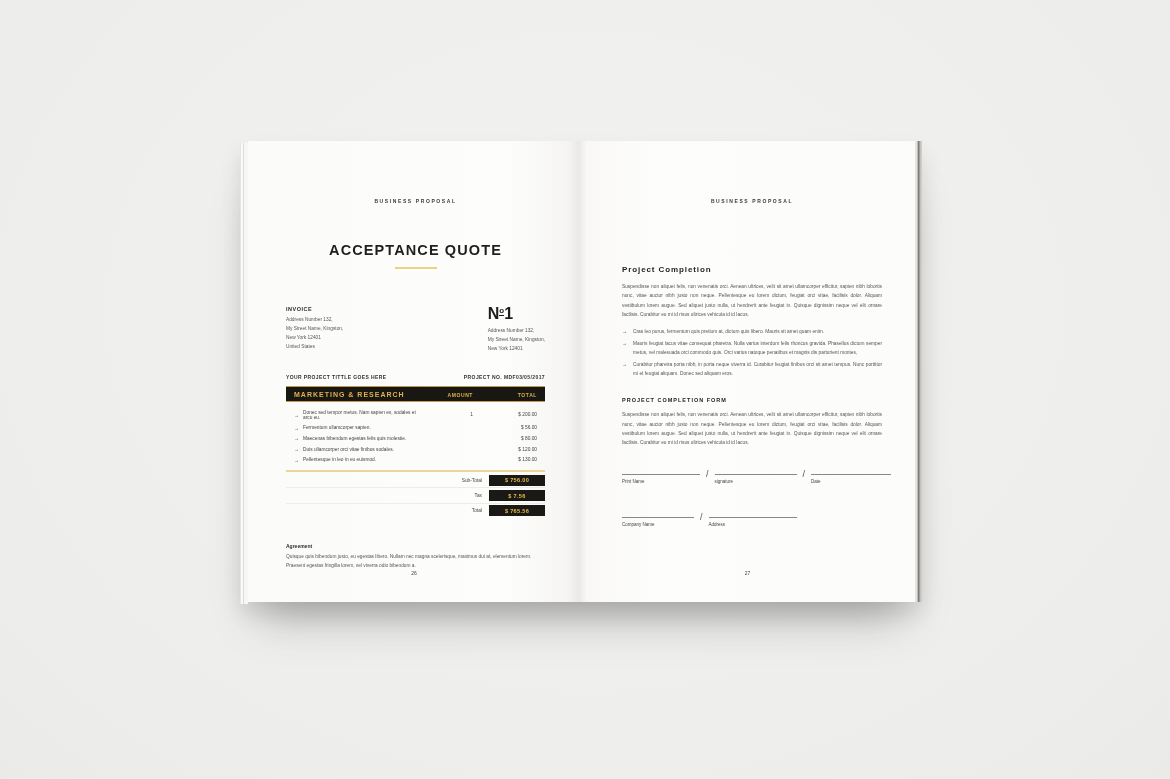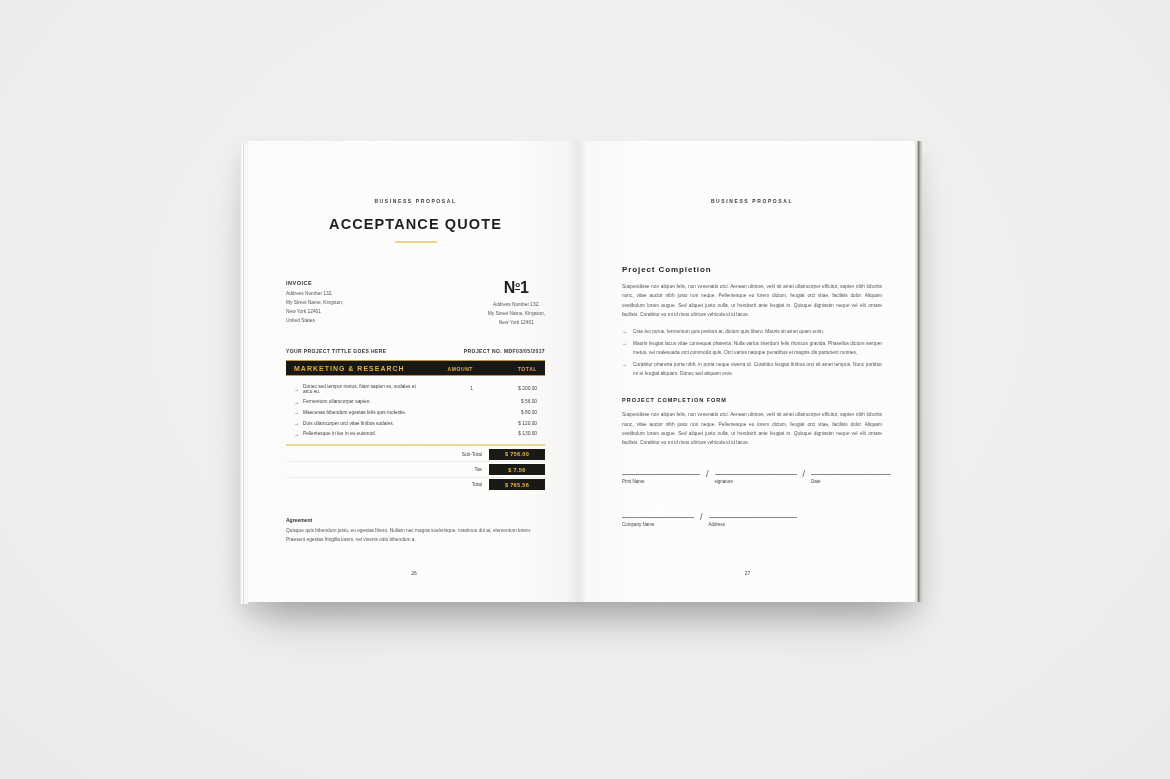--- a/index.html
+++ b/index.html
@@ -44,30 +44,30 @@
     text-align:center; font-size:5px; font-weight:bold; letter-spacing:1.6px;
     color:#3b3b3b;
   }
   .pageno {
     position:absolute; bottom:26px; left:0; right:0; text-align:center;
     font-size:5px; color:#444;
   }
 
   
   .quote-title {
-    margin-top:12px; text-align:center;
+    margin-top:38px; text-align:center;
     font-size:14.5px; font-weight:bold; letter-spacing:1.1px; color:#1f1f1f;
   }
   .title-underline {
     width:42px; height:2px; margin:9px auto 0; background:#ecd18b;
   }
   .invoice-row { margin-top:37px; display:flex; justify-content:space-between; }
   .inv-label { font-size:5.5px; font-weight:bold; letter-spacing:.5px; color:#2c2c2c; margin-bottom:3px; }
   .inv-line { font-size:4.8px; color:#555; line-height:1.9; }
-  .invoice-to { text-align:center; }
+  .invoice-to { text-align:left; }
   .inv-no { font-size:16px; font-weight:bold; color:#1d1d1d; line-height:1; margin-bottom:4px; }
   .inv-no .sup { font-size:8px; vertical-align:6px; border-bottom:1px solid #1d1d1d; }
 
   .project-row { margin-top:21px; display:flex; justify-content:space-between;
     font-size:5px; font-weight:bold; letter-spacing:.4px; color:#333; }
 
   .inv-table { margin-top:6px; }
   .tbl-grid { display:grid; grid-template-columns:1fr 56px 64px; align-items:center; }
   .tbl-head {
     background:#191714; border-top:1px solid #bf9c42; border-bottom:1px solid #bf9c42;

